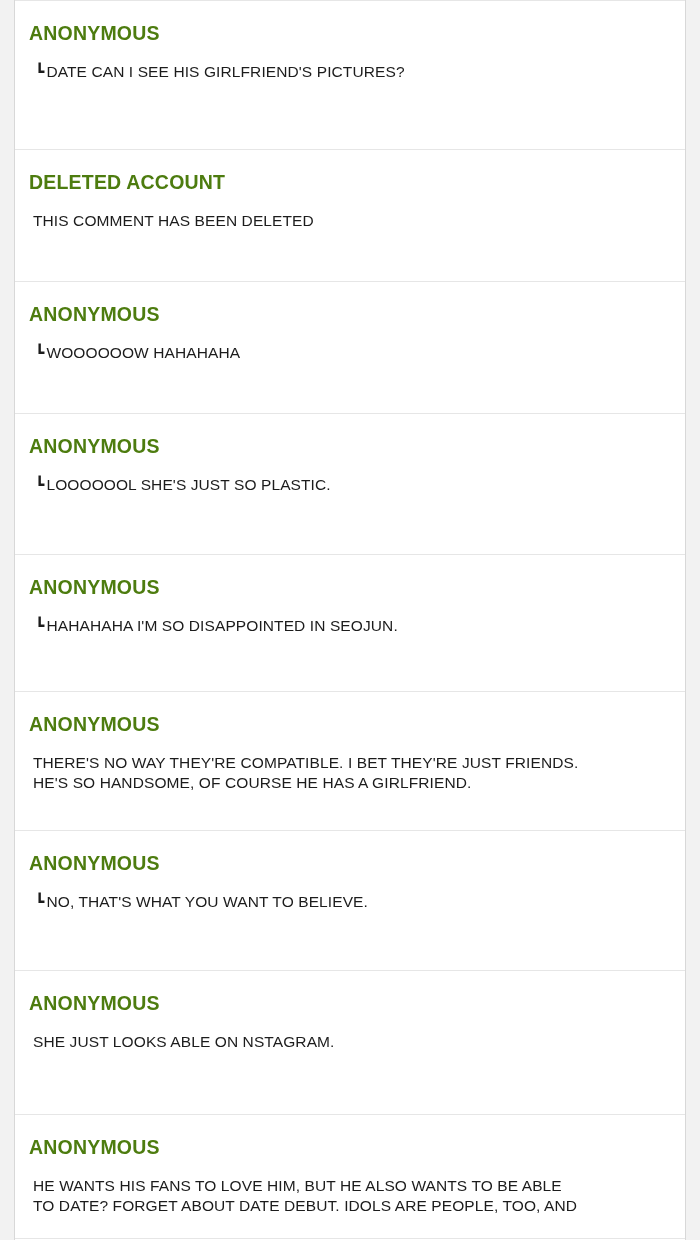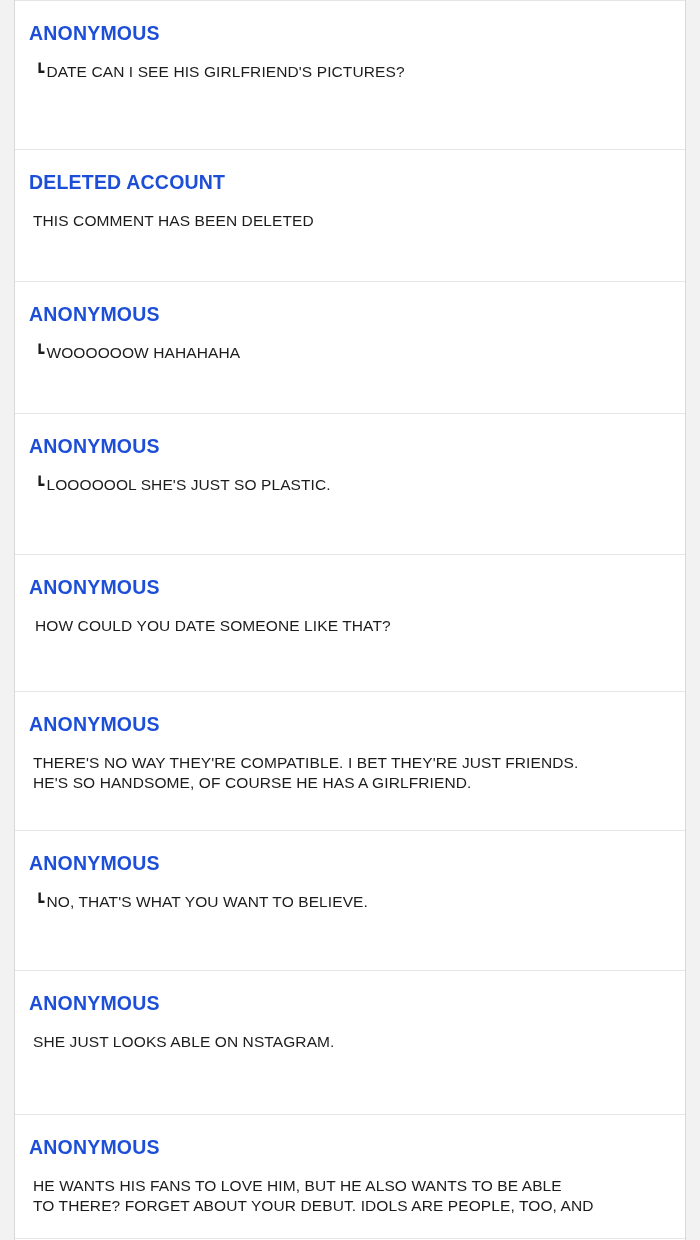--- a/index.html
+++ b/index.html
@@ -37,21 +37,21 @@
     padding: 0 0 0 0;
     box-sizing: border-box;
   }
   .comment:first-child {
     border-top: 1px solid #e6e6e6;
   }
   .author {
     font-size: 19.5px;
     font-weight: bold;
     letter-spacing: 0.2px;
-    color: #1d4ed8;
+    color: #4d7c0f;
     padding: 22px 0 0 14px;
     line-height: 1.1;
   }
   .body {
     font-size: 15.5px;
     line-height: 20px;
     color: #1c1c1c;
     padding: 18px 16px 22px 18px;
     letter-spacing: 0.1px;
     white-space: pre-line;
@@ -87,32 +87,32 @@
       <div class="comment" style="min-height: 132px;">
         <div class="author">ANONYMOUS</div>
         <div class="body reply indent"><span class="line"><span class="reply-arrow">┗</span><span>WOOOOOOW HAHAHAHA</span></span></div>
       </div>
       <div class="comment" style="min-height: 141px;">
         <div class="author">ANONYMOUS</div>
         <div class="body reply indent"><span class="line"><span class="reply-arrow">┗</span><span>LOOOOOOL SHE'S JUST SO PLASTIC.</span></span></div>
       </div>
       <div class="comment" style="min-height: 137px;">
         <div class="author">ANONYMOUS</div>
-        <div class="body reply indent"><span class="line"><span>HOW COULD YOU DATE SOMEONE LIKE THAT?</span></span></div>
+        <div class="body reply indent"><span class="line"><span class="reply-arrow">┗</span><span>HAHAHAHA I'M SO DISAPPOINTED IN SEOJUN.</span></span></div>
       </div>
       <div class="comment" style="min-height: 139px;">
         <div class="author">ANONYMOUS</div>
         <div class="body"><span class="line"><span>THERE'S NO WAY THEY'RE COMPATIBLE. I BET THEY'RE JUST FRIENDS.</span></span><span class="line"><span>HE'S SO HANDSOME, OF COURSE HE HAS A GIRLFRIEND.</span></span></div>
       </div>
       <div class="comment" style="min-height: 140px;">
         <div class="author">ANONYMOUS</div>
         <div class="body reply indent"><span class="line"><span class="reply-arrow">┗</span><span>NO, THAT'S WHAT YOU WANT TO BELIEVE.</span></span></div>
       </div>
       <div class="comment" style="min-height: 144px;">
         <div class="author">ANONYMOUS</div>
         <div class="body"><span class="line"><span>SHE JUST LOOKS ABLE ON NSTAGRAM.</span></span></div>
       </div>
       <div class="comment" style="min-height: 120px;">
         <div class="author">ANONYMOUS</div>
-        <div class="body"><span class="line"><span>HE WANTS HIS FANS TO LOVE HIM, BUT HE ALSO WANTS TO BE ABLE</span></span><span class="line"><span>TO THERE? FORGET ABOUT YOUR DEBUT. IDOLS ARE PEOPLE, TOO, AND</span></span></div>
+        <div class="body"><span class="line"><span>HE WANTS HIS FANS TO LOVE HIM, BUT HE ALSO WANTS TO BE ABLE</span></span><span class="line"><span>TO DATE? FORGET ABOUT DATE DEBUT. IDOLS ARE PEOPLE, TOO, AND</span></span></div>
       </div>
     </div>
 </div>
 
 </body></html>

